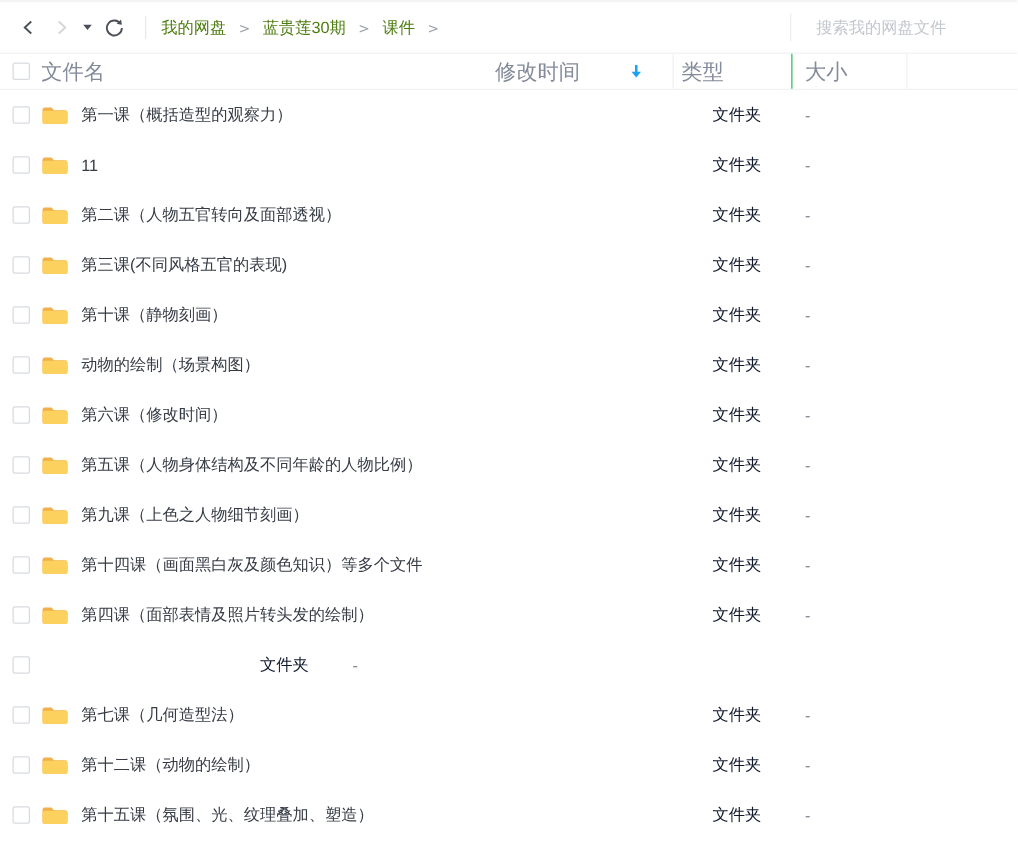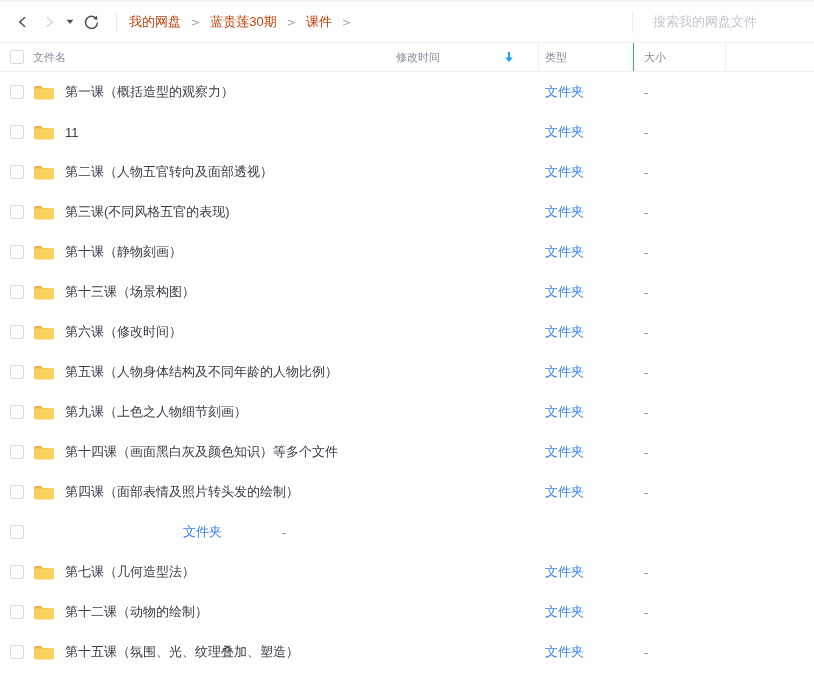--- a/index.html
+++ b/index.html
@@ -18,38 +18,38 @@
   }
   .nav-btn {
     width: 26px; height: 26px; display: flex; align-items: center; justify-content: center;
     cursor: pointer; flex: none;
   }
   .caret-btn { width: 16px; }
   .v-divider {
     width: 1px; height: 18px; background: #e8e8ea; margin: 0 12px; flex: none;
   }
   .breadcrumb { display: flex; align-items: center; font-size: 13px; }
-  .crumb { color: #c2410c; cursor: pointer; }
+  .crumb { color: #4d7c0f; cursor: pointer; }
   .crumb-sep { color: #9aa0ab; font-size: 11px; margin: 0 10px; font-family: "DejaVu Sans", sans-serif; }
   .toolbar-spacer { flex: 1; }
   .search-box {
     display: flex; align-items: center; border-left: 1px solid #ededef;
     height: 22px; padding-left: 20px; margin-right: 16px; width: 166px; flex: none;
   }
   .search-input {
     border: none; outline: none; font-size: 13px; width: 140px;
     font-family: Liberation Mono, monospace; color: #4d7c0f; background: transparent;
   }
   .search-input::placeholder { color: #c3c7ce; opacity: 1; }
 
   
   .table-header {
     height: 30px; display: flex; align-items: center;
     border-top: 1px solid #f1f1f3; border-bottom: 1px solid #f1f1f3;
-    color: #848b9a; font-size: 11px; padding-left: 10px;
+    color: #848b9a; font-size: 17px; padding-left: 10px;
   }
   .checkbox {
     width: 14px; height: 14px; border: 1px solid #d7dbe0; border-radius: 2px;
     background: #fff; flex: none; cursor: pointer;
   }
   .th-name { flex: 1; display: flex; align-items: center; }
   .th-name span { margin-left: 9px; }
   .col-time  { width: 153px; flex: none; }
   .col-type  { width: 95px;  flex: none; }
   .col-size  { width: 92px;  flex: none; }
@@ -67,21 +67,21 @@
     height: 40px; display: flex; align-items: center; padding-left: 10px;
     font-size: 13px; cursor: default;
   }
   .row-name-cell { flex: 1; display: flex; align-items: center; overflow: hidden; }
   .folder-icon { margin-left: 9px; flex: none; display: flex; }
   .file-name {
     margin-left: 10px; color: #363b45; cursor: pointer;
     white-space: nowrap; overflow: hidden; text-overflow: ellipsis;
   }
   .row-time { padding-left: 10px; color: #848b9a; }
-  .row-type { padding-left: 6px; color: #3b82f6; }
+  .row-type { padding-left: 6px; color: #0f172a; text-align: center; }
   .row-size { padding-left: 10px; color: #7e8695; }
 </style>
 </head>
 <body>
 
 <div class="page">
 
   <div class="toolbar">
     <div class="nav-btn">
       <span style="display:flex">
@@ -242,21 +242,21 @@
 
     <div class="file-row">
       <div class="checkbox"></div>
       <div class="row-name-cell">
         <span class="folder-icon">
           <svg width="22" height="16" viewBox="0 0 22 16">
             <path d="M1 4 a2 2 0 0 1 2-2 h5.2 l2 2.2 h8.8 a2 2 0 0 1 2 2 v7 a2 2 0 0 1-2 2 h-16 a2 2 0 0 1-2-2 Z" fill="#f0b14a"></path>
             <rect x="1" y="4.6" width="20" height="10.6" rx="2" fill="#fdd15e"></rect>
           </svg>
         </span>
-        <span class="file-name">第十三课（场景构图）</span>
+        <span class="file-name">动物的绘制（场景构图）</span>
       </div>
       <div class="row-time col-time"></div>
       <div class="row-type col-type">文件夹</div>
       <div class="row-size col-size">-</div>
       <div class="col-extra"></div>
     </div>
 
     <div class="file-row">
       <div class="checkbox"></div>
       <div class="row-name-cell">

